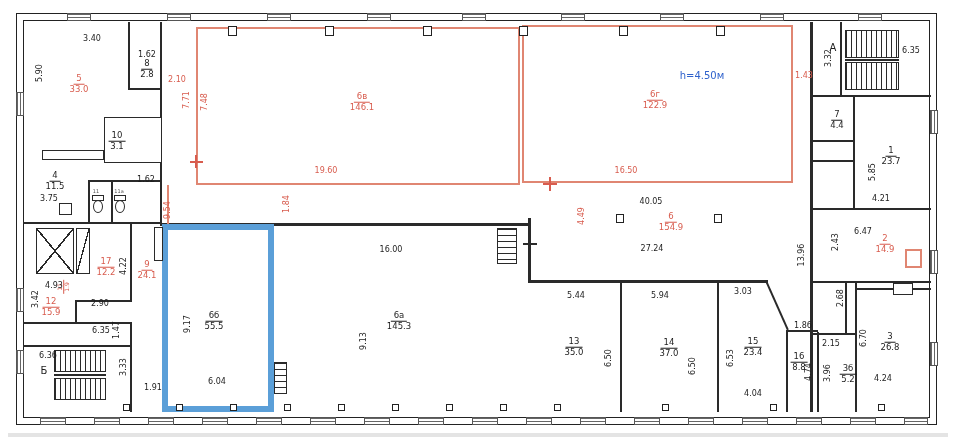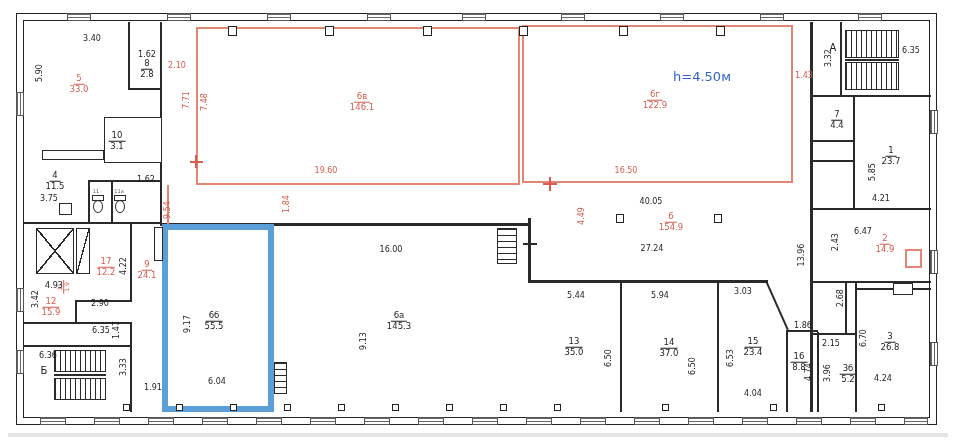--- a/index.html
+++ b/index.html
@@ -11,21 +11,21 @@
   .frame{display:block;position:absolute;border:1.5px solid #222;background:transparent}
   .wh,.wv{display:block;position:absolute;border:1px solid #555;
         background:repeating-linear-gradient(180deg,#666 0 1px,#fff 1px 3px)}
   .wv{background:repeating-linear-gradient(90deg,#666 0 1px,#fff 1px 3px)}
   .col{display:block;position:absolute;width:9px;height:10px;border:1.5px solid #222;background:#fff}
   .bump{display:block;position:absolute;width:7px;height:7px;border:1.5px solid #222;background:#fff}
   .dim{position:absolute;transform:translate(-50%,-50%);font-size:8px;line-height:1;
        white-space:nowrap;color:#1d1d1d;letter-spacing:0}
   .dim.v{transform:translate(-50%,-50%) rotate(-90deg)}
   .dim.red{color:#d85c4e}
-  .dim.blue{color:#2f62cc;font-size:13px}
+  .dim.blue{color:#2f62cc;font-size:10px}
   .rl{position:absolute;transform:translate(-50%,-50%);display:flex;flex-direction:column;
       align-items:center;font-size:8.5px;line-height:1.15;color:#1d1d1d}
   .rl .num{border-bottom:1px solid currentColor;padding:0 3px}
   .rl.red{color:#d85c4e}
   .rl.vsm{transform:translate(-50%,-50%) rotate(-90deg);font-size:6px;line-height:1.05}
   .big{position:absolute;transform:translate(-50%,-50%);font-size:10px;color:#1d1d1d}
   .tiny{position:absolute;transform:translate(-50%,-50%);font-size:5px;color:#555}
   .redroom{display:block;position:absolute;border:2px solid #e08672;background:transparent}
   .blueroom{display:block;position:absolute;border:6px solid #5b9fd8;background:transparent}
   .redline{display:block;position:absolute;background:#e08672}
@@ -312,21 +312,21 @@
   <span class="dim v" style="left:864px;top:338px">6.70</span>
   <span class="dim v" style="left:829px;top:58px">3.32</span>
   <span class="dim" style="left:911px;top:51px">6.35</span>
   <span class="dim" style="left:881px;top:199px">4.21</span>
   <span class="dim v" style="left:873px;top:172px">5.85</span>
   <span class="dim" style="left:863px;top:232px">6.47</span>
   <span class="dim v" style="left:836px;top:242px">2.43</span>
   <span class="dim v" style="left:802px;top:255px">13.96</span>
   <span class="dim v" style="left:841px;top:298px">2.68</span>
 
-  <span class="dim red" style="left:177px;top:66px">2.10</span>
+  <span class="dim red" style="left:177px;top:80px">2.10</span>
   <span class="dim red v" style="left:187px;top:100px">7.71</span>
   <span class="dim red v" style="left:205px;top:102px">7.48</span>
   <span class="dim red v" style="left:168px;top:210px">9.54</span>
   <span class="dim red" style="left:326px;top:171px">19.60</span>
   <span class="dim red v" style="left:287px;top:204px">1.84</span>
   <span class="dim red" style="left:626px;top:171px">16.50</span>
   <span class="dim red" style="left:804px;top:76px">1.43</span>
   <span class="dim red v" style="left:582px;top:216px">4.49</span>
 
 </div>

